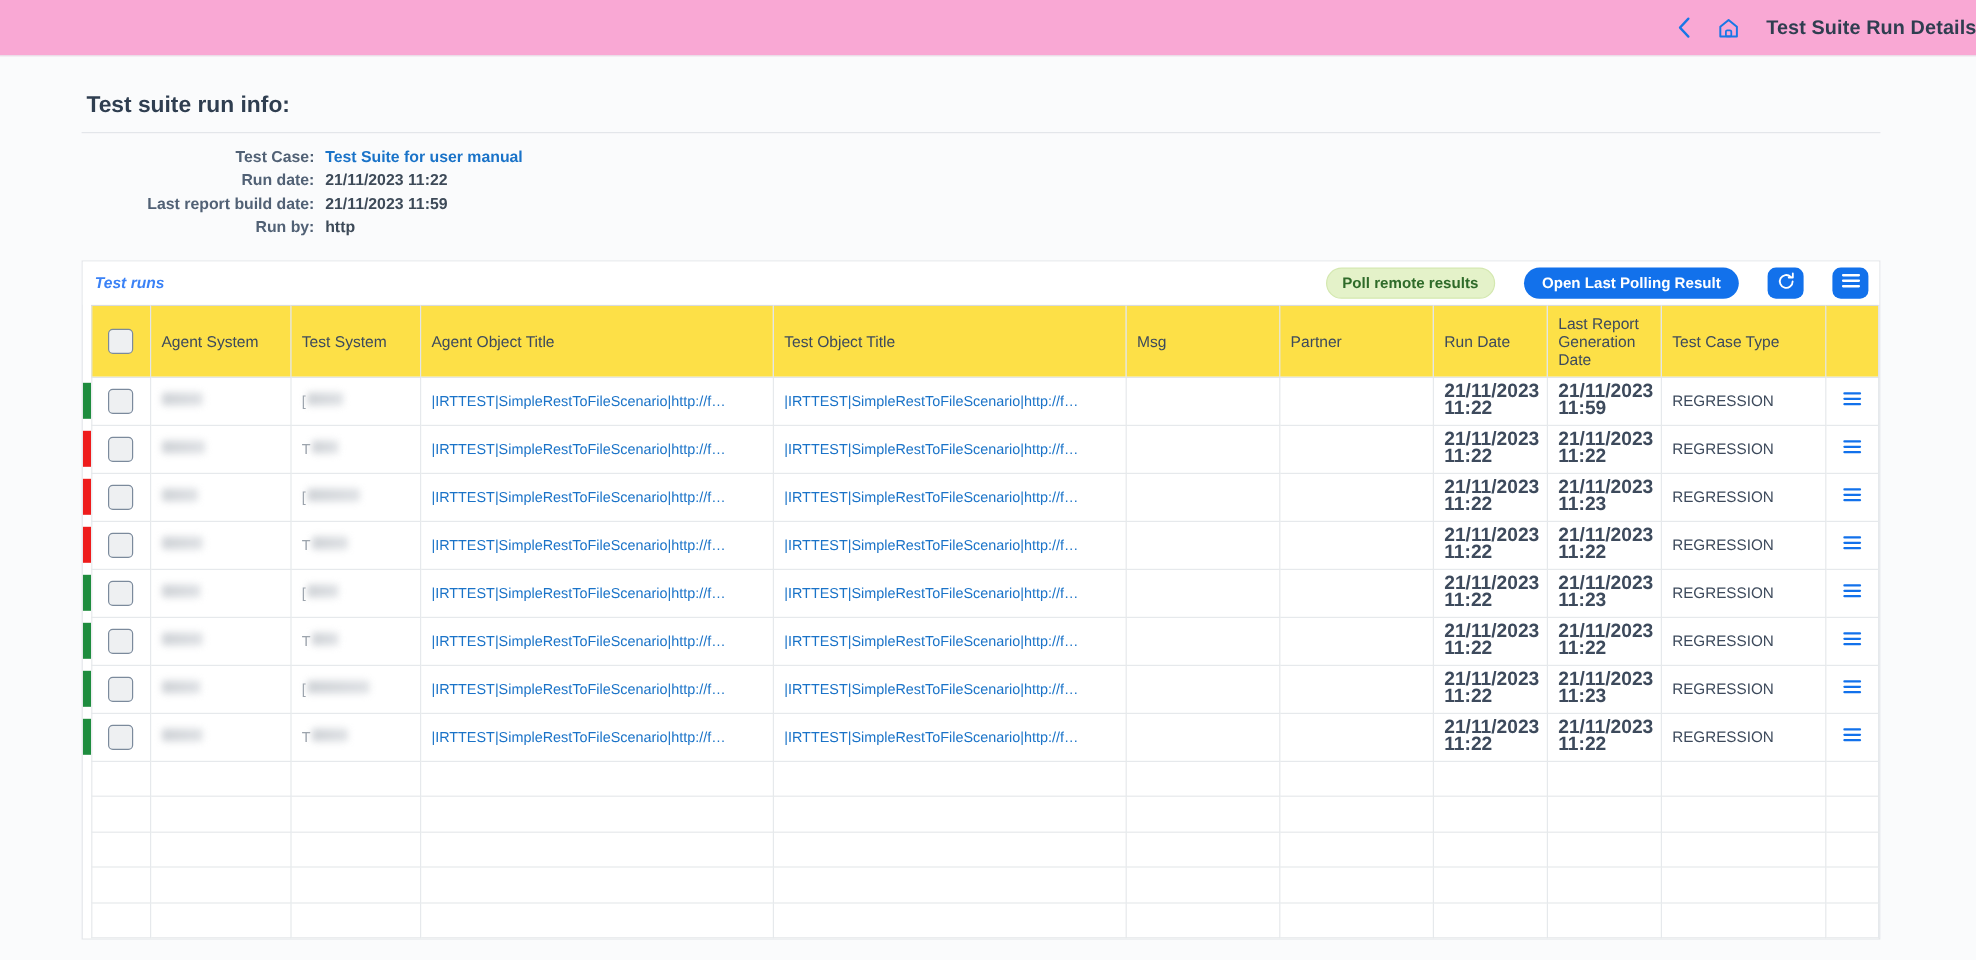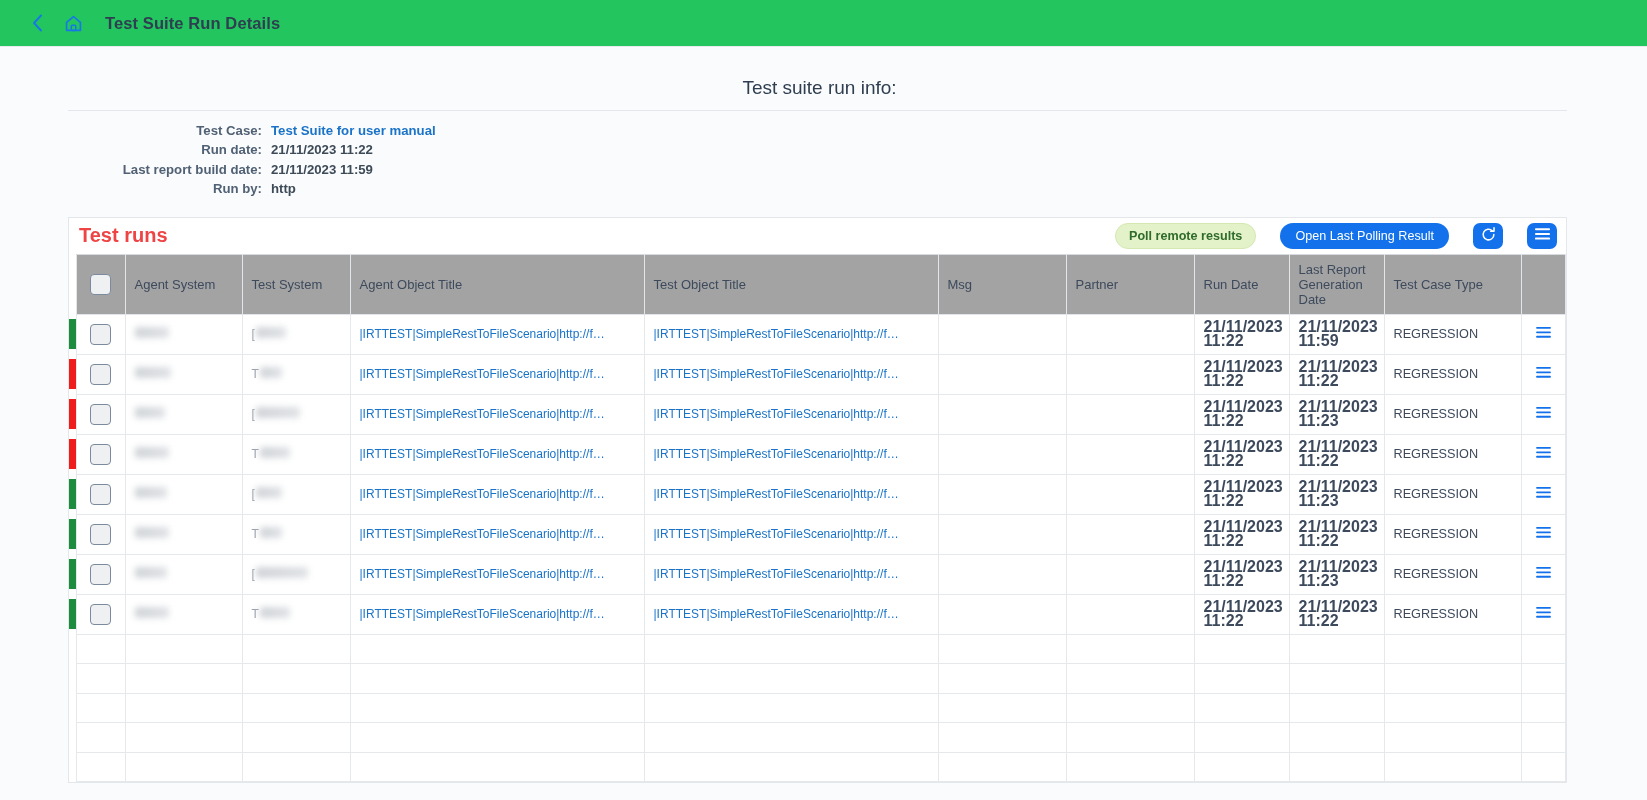--- a/index.html
+++ b/index.html
@@ -7,84 +7,85 @@
   body {
     font-family: "Liberation Sans", sans-serif;
     background:#f4f5f6;
     color:#33475b;
     overflow:hidden;
   }
   .app { position:relative; width:1647px; height:800px; background:#f4f5f6; }
 
   
   .topbar{
-    height:47px; background:#22c55e; display:flex; align-items:center;
+    height:47px; background:#f9a8d4; display:flex; align-items:center;
     padding-left:24px; border-bottom:1px solid #e8eaed;
     box-shadow:0 1px 2px rgba(0,0,0,.05);
+    justify-content:flex-end;
   }
   .back-chev{
     width:26px;height:26px;display:flex;align-items:center;justify-content:center;
     color:#1877e6; font-size:20px; line-height:1; cursor:pointer; font-weight:400;
   }
   .home-ico{ margin-left:14px; display:flex; align-items:center; color:#1877e6; }
   .page-title{
     margin-left:22px; font-size:16.5px; font-weight:bold; color:#2f3e50; letter-spacing:.1px;
   }
   .card{
     margin:0 0 0 0; background:#fafbfc; min-height:753px; position:relative;
   }
   .inner{
     margin:0 80px 0 68px; padding-top:20px;
   }
   h2.sec-title{
-    font-size:19px; font-weight:normal; color:#2f3e50; padding:10px 0 11px 4px;text-align:center;
+    font-size:19px; font-weight:bold; color:#2f3e50; padding:10px 0 11px 4px;
   }
   .rule{ height:1px; background:#e3e6ea; margin-bottom:12px; }
 
   
   .info-grid{ margin-left:38px; }
   .info-row{ display:flex; align-items:baseline; height:19.4px; }
   .info-label{
     width:165px; text-align:right; font-weight:bold; font-size:13.2px;
     color:#516175; padding-right:9px; white-space:nowrap;
   }
   .info-value{ font-size:13.2px; color:#3d4a58; white-space:nowrap;font-weight:bold; }
   .info-value.link{ color:#1a73c8; cursor:pointer; }
 
   
   .panel{ margin-top:16px; background:#fff; border:1px solid #e4e7ea; }
   .panel-head{
     display:flex; align-items:center; justify-content:space-between;
     padding:5px 9px 5px 10px; height:36px; background:#fff;
   }
-  .panel-head h3{ font-size:20px; font-weight:bold; color:#ef4444; }
+  .panel-head h3{ font-size:13px; font-weight:bold; color:#3b82f6;font-style:italic; }
   .panel-tools{ display:flex; align-items:center; gap:24px; }
 
   .btn-poll{
     background:#e4f2c9; color:#2f6b2a; border:1px solid #d4e8b0;
     border-radius:15px; padding:5px 13px; font-size:12.6px; font-weight:bold;
     cursor:pointer; white-space:nowrap;
   }
   .btn-open{
     background:#1271eb; color:#fff; border:none; border-radius:15px;
-    padding:6px 15px; font-size:12.6px; font-weight:normal; cursor:pointer;
+    padding:6px 15px; font-size:12.6px; font-weight:bold; cursor:pointer;
     white-space:nowrap;
   }
   .btn-ico{
     background:#1271eb; border:none; border-radius:7px; width:30px; height:26px;
     display:flex; align-items:center; justify-content:center; cursor:pointer;
   }
 
   
   .tbl-scroll{ position:relative; overflow:hidden; }
   table.runs{ border-collapse:collapse; width:1444px; table-layout:fixed; }
   table.runs th{
     border:1px solid #e2e5e9; border-top:1px solid #d7dbe0;
     font-size:13px; font-weight:normal; color:#3d4a5c; text-align:left;
-    padding:7px 9px; vertical-align:middle; height:46px; background:#a3a3a3;
+    padding:7px 9px; vertical-align:middle; height:46px; background:#fde047;
   }
   table.runs td{
     border:1px solid #e6e9ec; font-size:12.7px; color:#3d4a5c;
     padding:5px 9px; height:29.5px; vertical-align:middle; background:#fff;
   }
   .col-stripe{ width:7px; padding:0 !important; border:none !important; }
   th.col-stripe{ border:none !important; background:#fff !important; }
   .stripe{ width:7px; height:29.5px; display:block; }
   .col-cb{ width:49px; }
   .col-agsys{ width:117px; }

